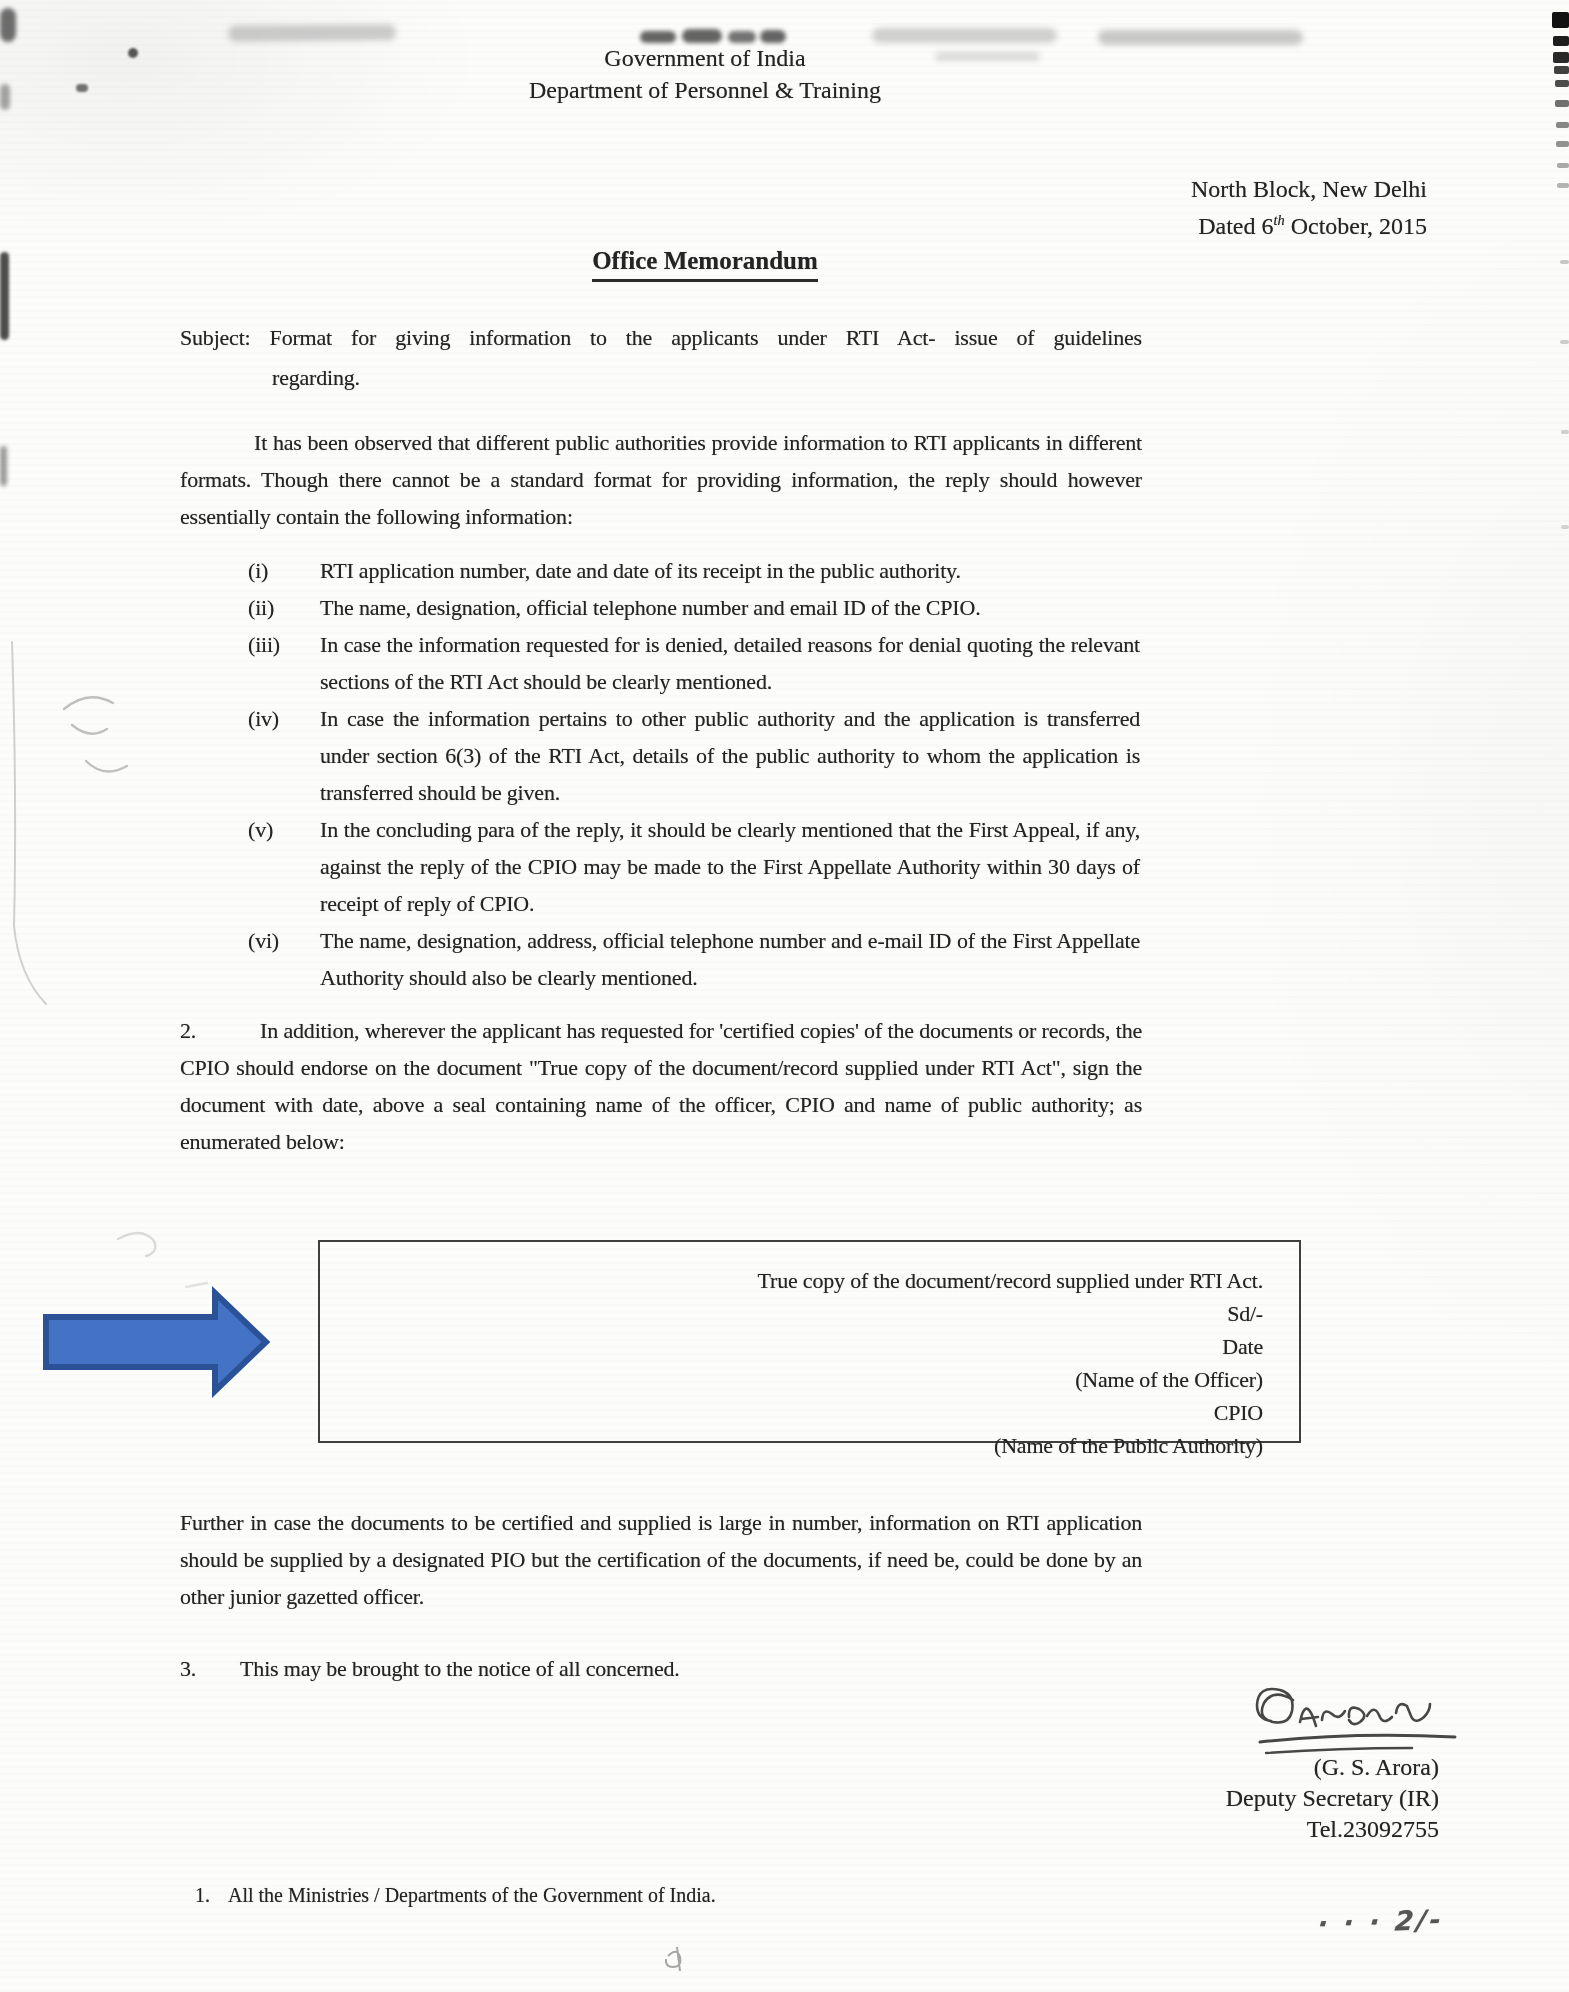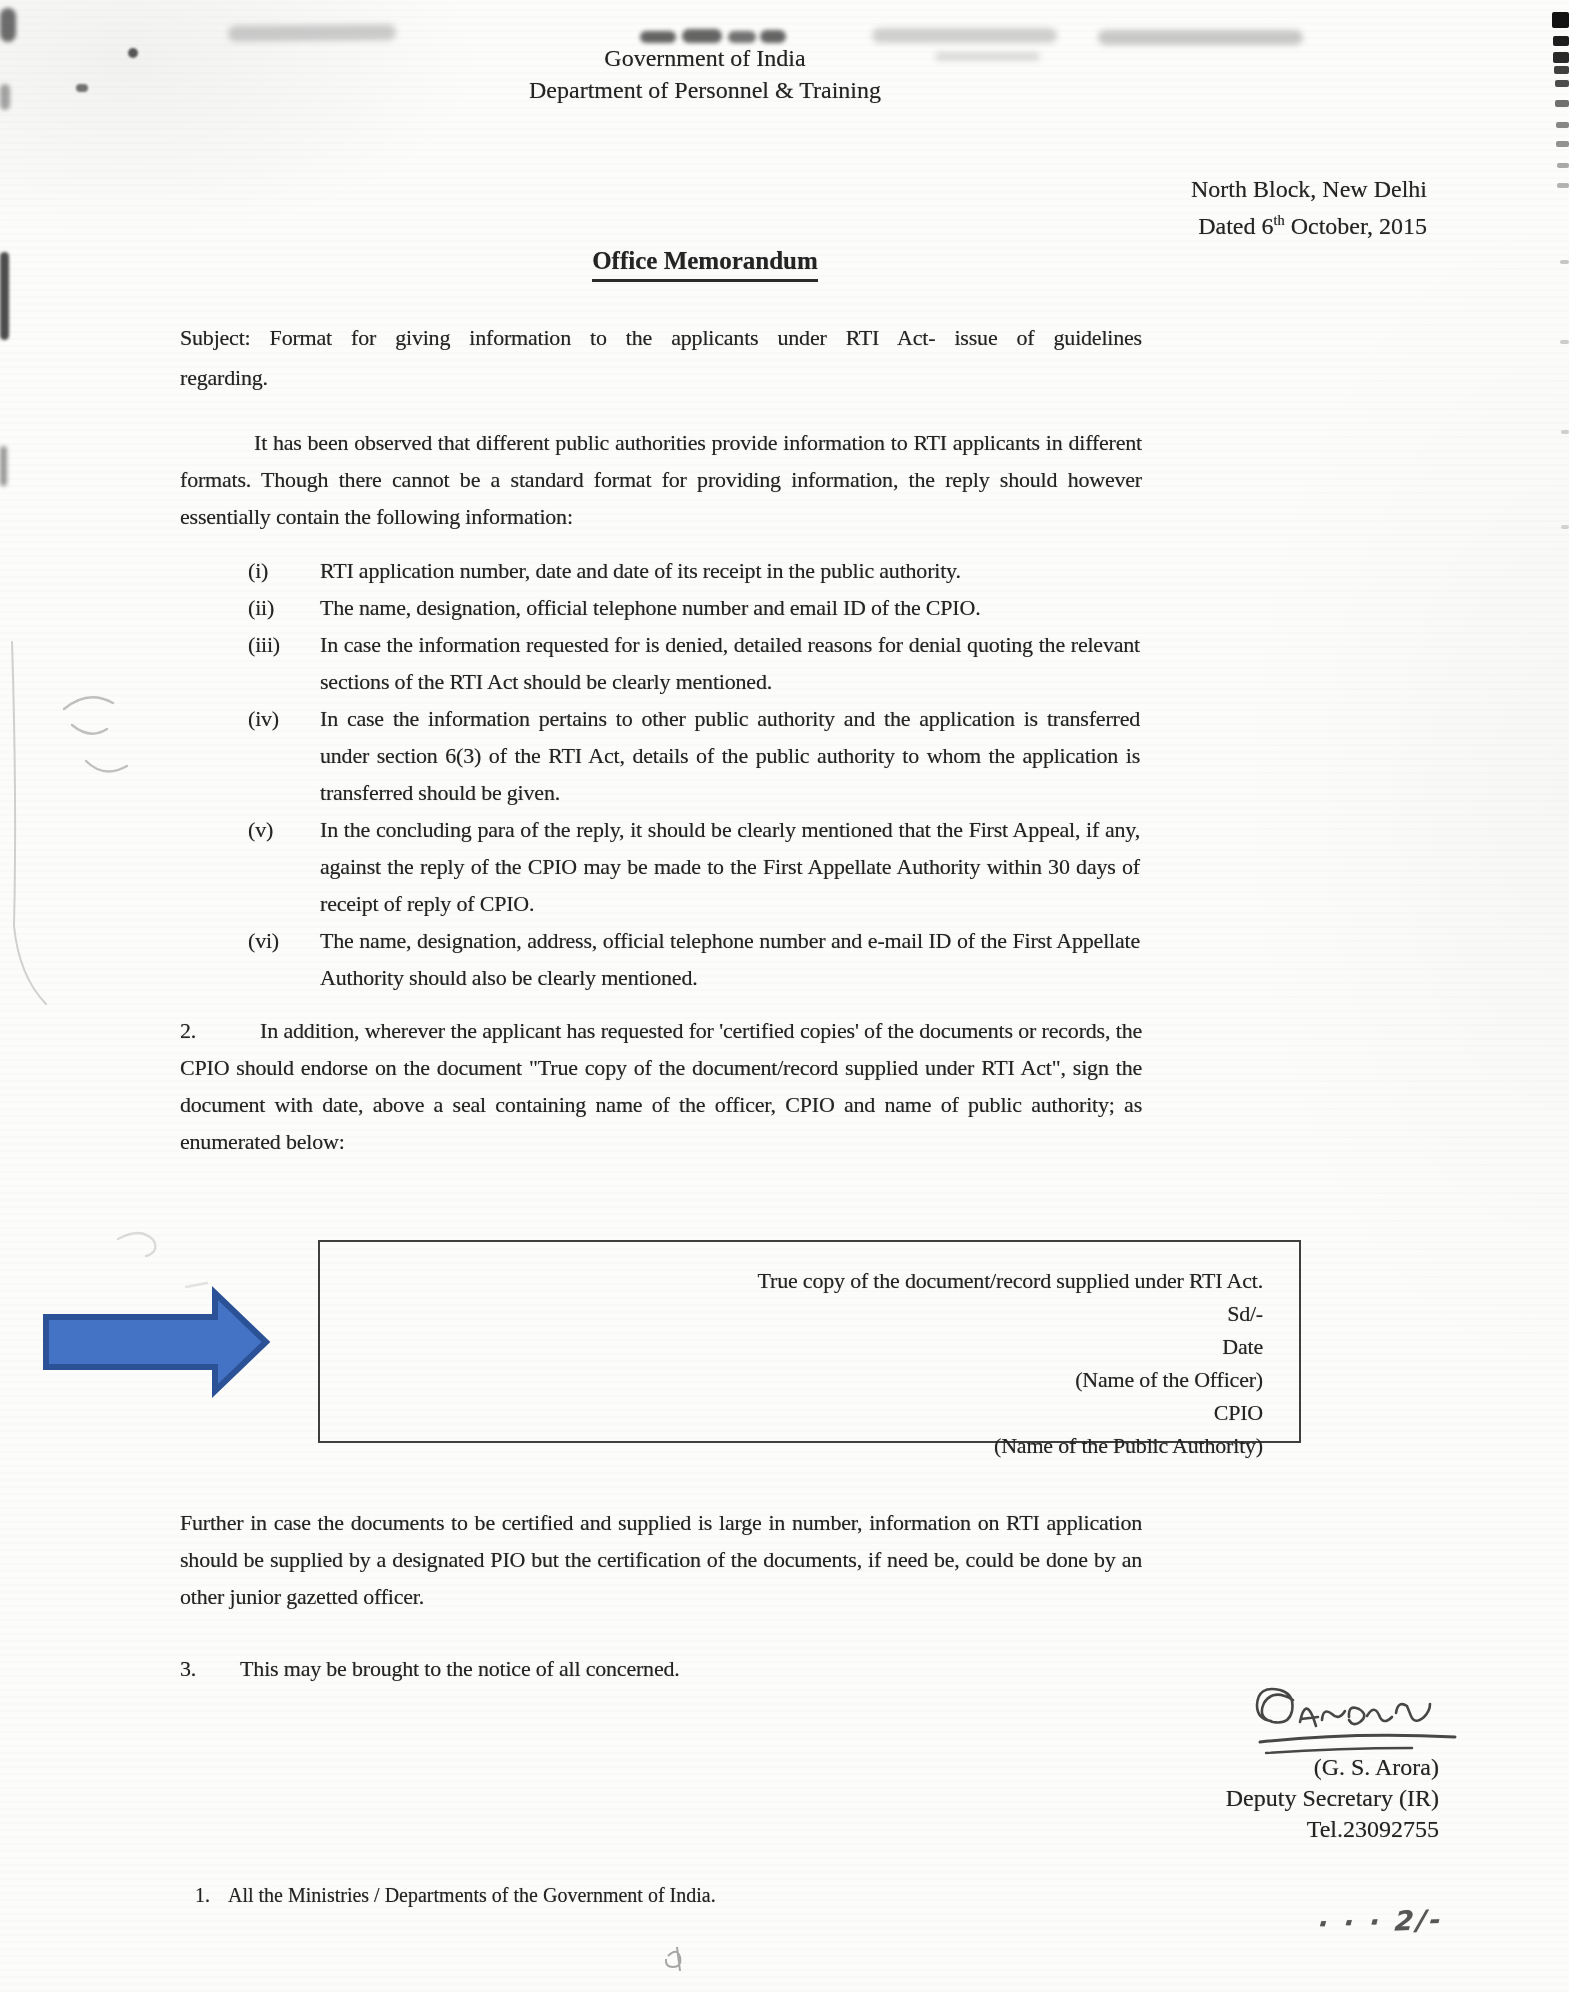--- a/index.html
+++ b/index.html
@@ -12,27 +12,27 @@
       #fcfcfb;
     font-family:"Liberation Serif","DejaVu Serif",serif;
     color:#242424;
     text-shadow:0 0 0.8px rgba(40,40,40,0.5);
   }
   .abs { position:absolute; }
   .body-text { font-size:22px; line-height:37px; letter-spacing:-0.2px; text-align:justify; }
 
   #letterhead { left:345px; top:42px; width:720px; text-align:center; font-size:24px; line-height:32px; }
   #placedate  { right:142px; top:174px; text-align:right; font-size:24px; line-height:31px; }
-  #placedate sup { font-size:0.6em; }
+  #placedate sup { font-size:0.6em;font-style:italic; }
   #titlewrap  { left:345px; top:247px; width:720px; text-align:center; }
   #titlewrap .omtitle { font-weight:bold; font-size:25px; border-bottom:3px solid #2b2b2b; padding-bottom:5px; }
 
   #subject { left:180px; top:318px; width:962px; font-size:22px; line-height:40px; letter-spacing:-0.2px; }
   #subject .s1 { text-align:justify; text-align-last:justify; }
-  #subject .s2 { }
+  #subject .s2 { margin-left:92px; }
 
   #para1 { left:180px; top:424px; width:962px; text-indent:74px; }
 
   #list { left:248px; top:552px; width:892px; }
   #list .li { display:flex; }
   #list .num { width:72px; flex:none; }
   #list .itxt { flex:1; text-align:justify; }
 
   #para2 { left:180px; top:1012px; width:962px; }
   .tab  { display:inline-block; width:64px; }

